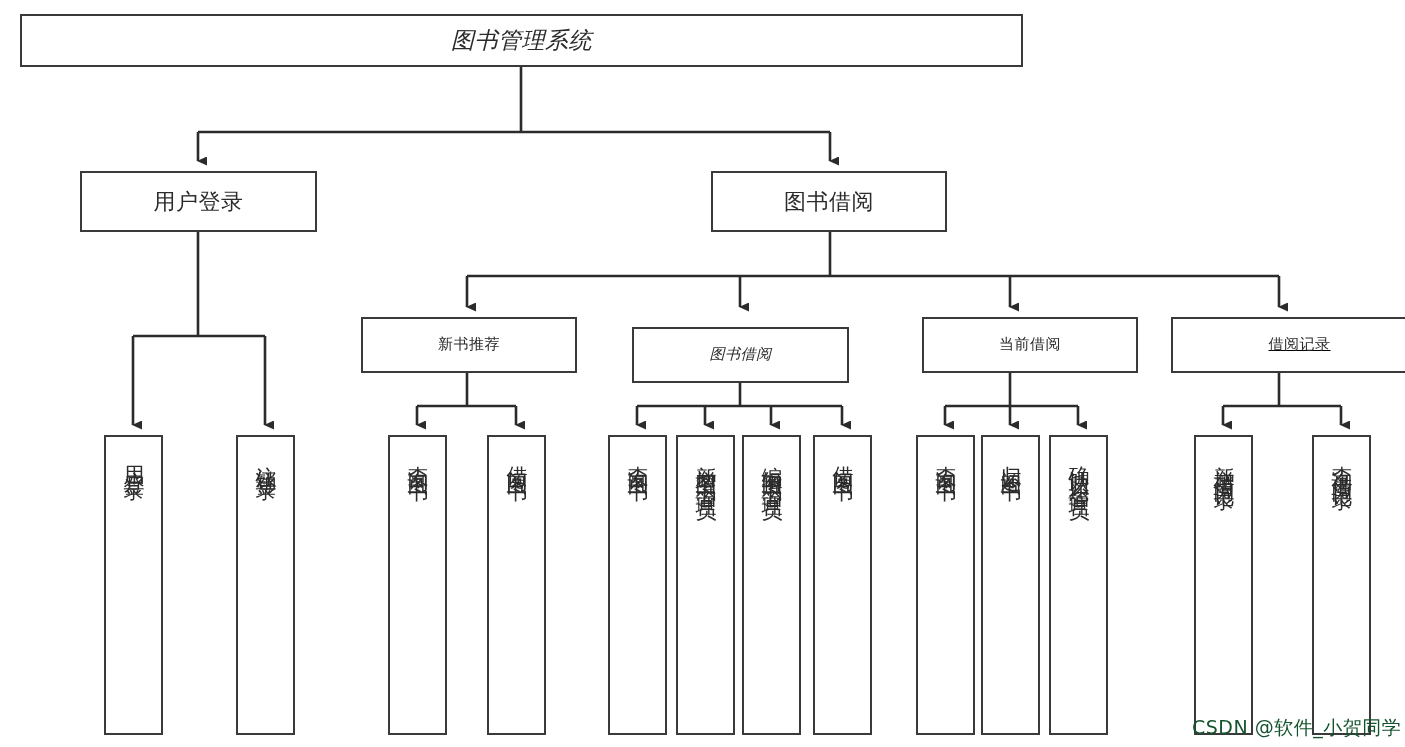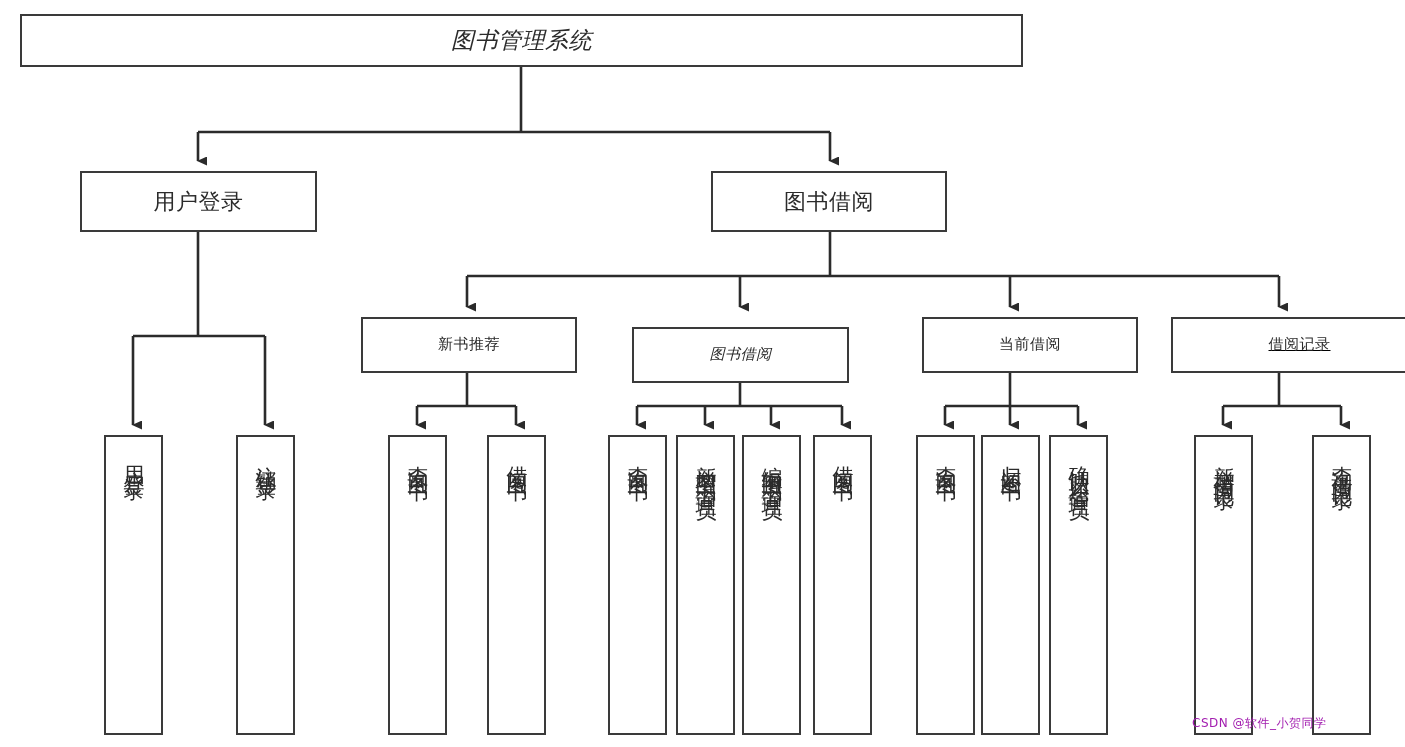--- a/index.html
+++ b/index.html
@@ -65,22 +65,22 @@
     writing-mode: vertical-rl;
     text-orientation: upright;
     font-size: 21px;
     line-height: 1.0;
     letter-spacing: 5px;
     white-space: normal;
     max-height: 278px;
   }
   .watermark {
     position: absolute;
-    color: #a21caf;
-    font-size: 12px;
+    color: #14532d;
+    font-size: 19px;
     white-space: nowrap;
     z-index: 8;
     letter-spacing: 0.5px;
   }
 </style>
 </head>
 <body>
 
 <div id="diagram-root">
 

